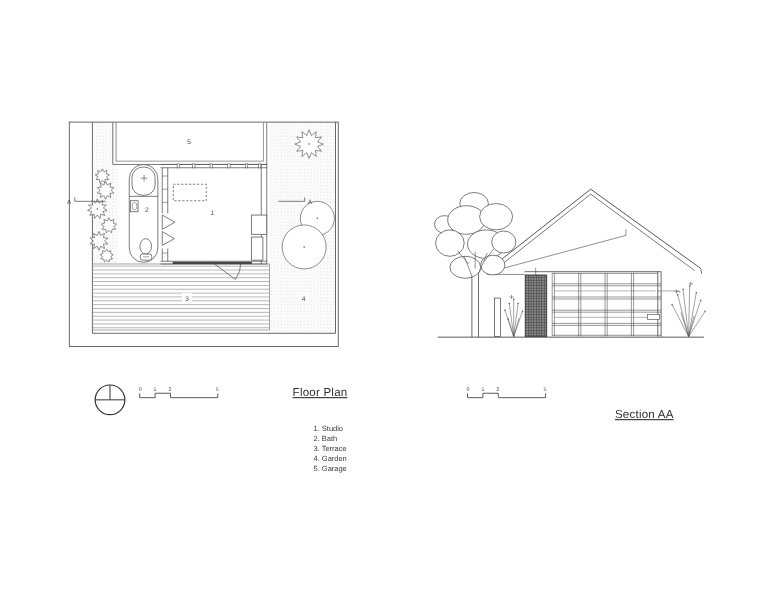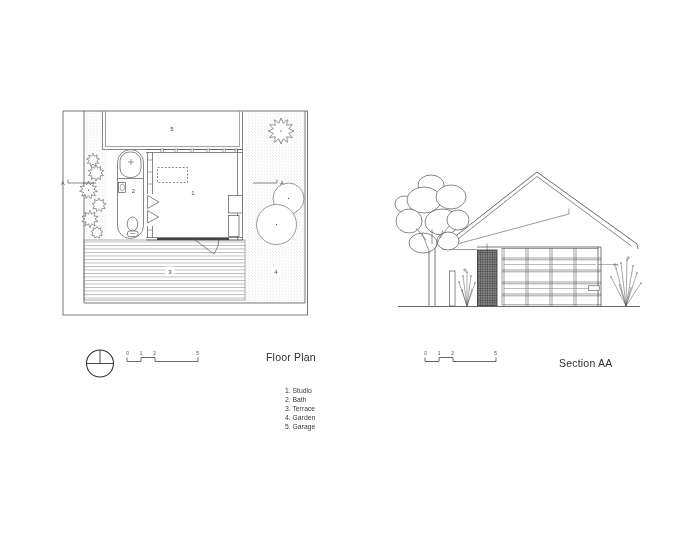--- a/index.html
+++ b/index.html
@@ -2,24 +2,24 @@
 <html><head>
 <meta charset="utf-8">
 <style>
   html,body{margin:0;padding:0;background:#fff;}
   .canvas{
     position:relative;width:700px;height:541px;background:#ffffff;overflow:hidden;
     font-family:"Liberation Sans", sans-serif;
   }
   .canvas svg{position:absolute;left:0;top:0;}
   .sheet-title{
-    position:absolute;color:#2f2f2f;font-size:10.5px;letter-spacing:.2px;white-space:nowrap;
+    position:absolute;color:#2f2f2f;font-size:10.5px;letter-spacing:.2px;white-space:nowrap;text-decoration:underline;
   }
   .title-floor{left:266px;top:351px;}
-  .title-section{left:559px;top:357px;}
+  .title-section{left:559px;top:371px;}
   .legend{position:absolute;left:285px;top:386px;color:#3a3a3a;font-size:6.8px;line-height:9px;}
   .legend div{white-space:nowrap;}
   text{font-family:"Liberation Sans", sans-serif;fill:#4a4a4a;}
 </style>
 </head>
 <body>
 
 <div class="canvas">
 
 <svg width="700" height="541" viewBox="0 0 700 541">

